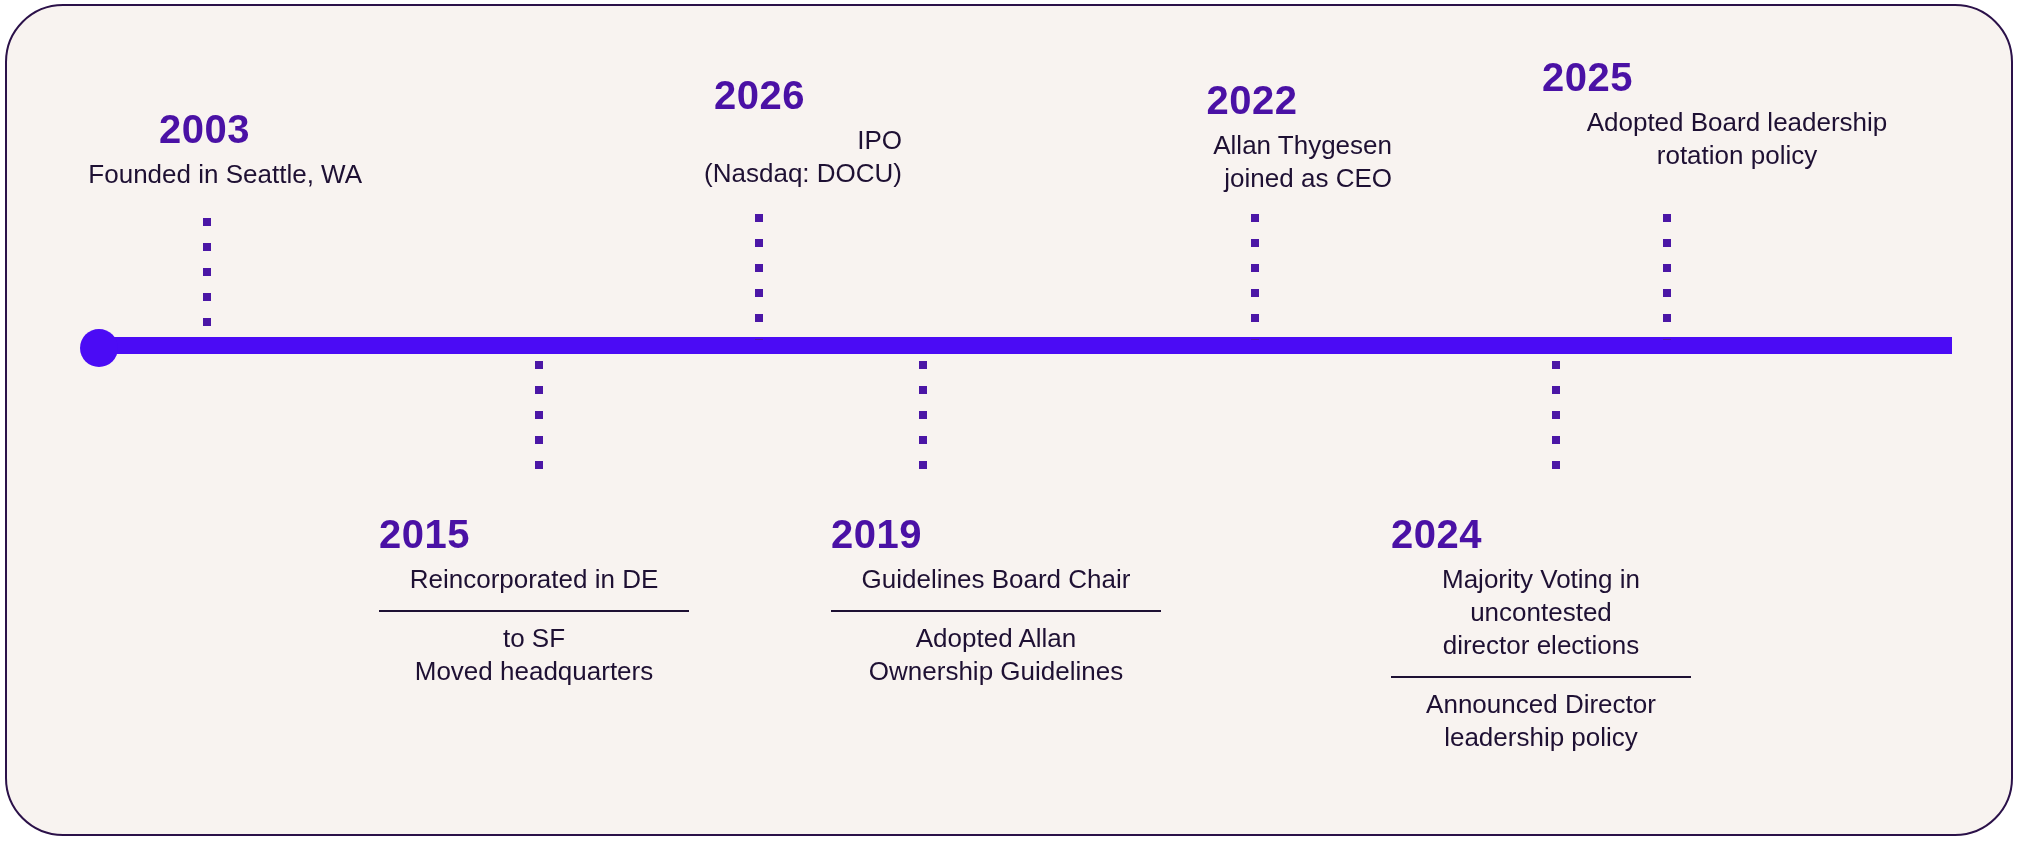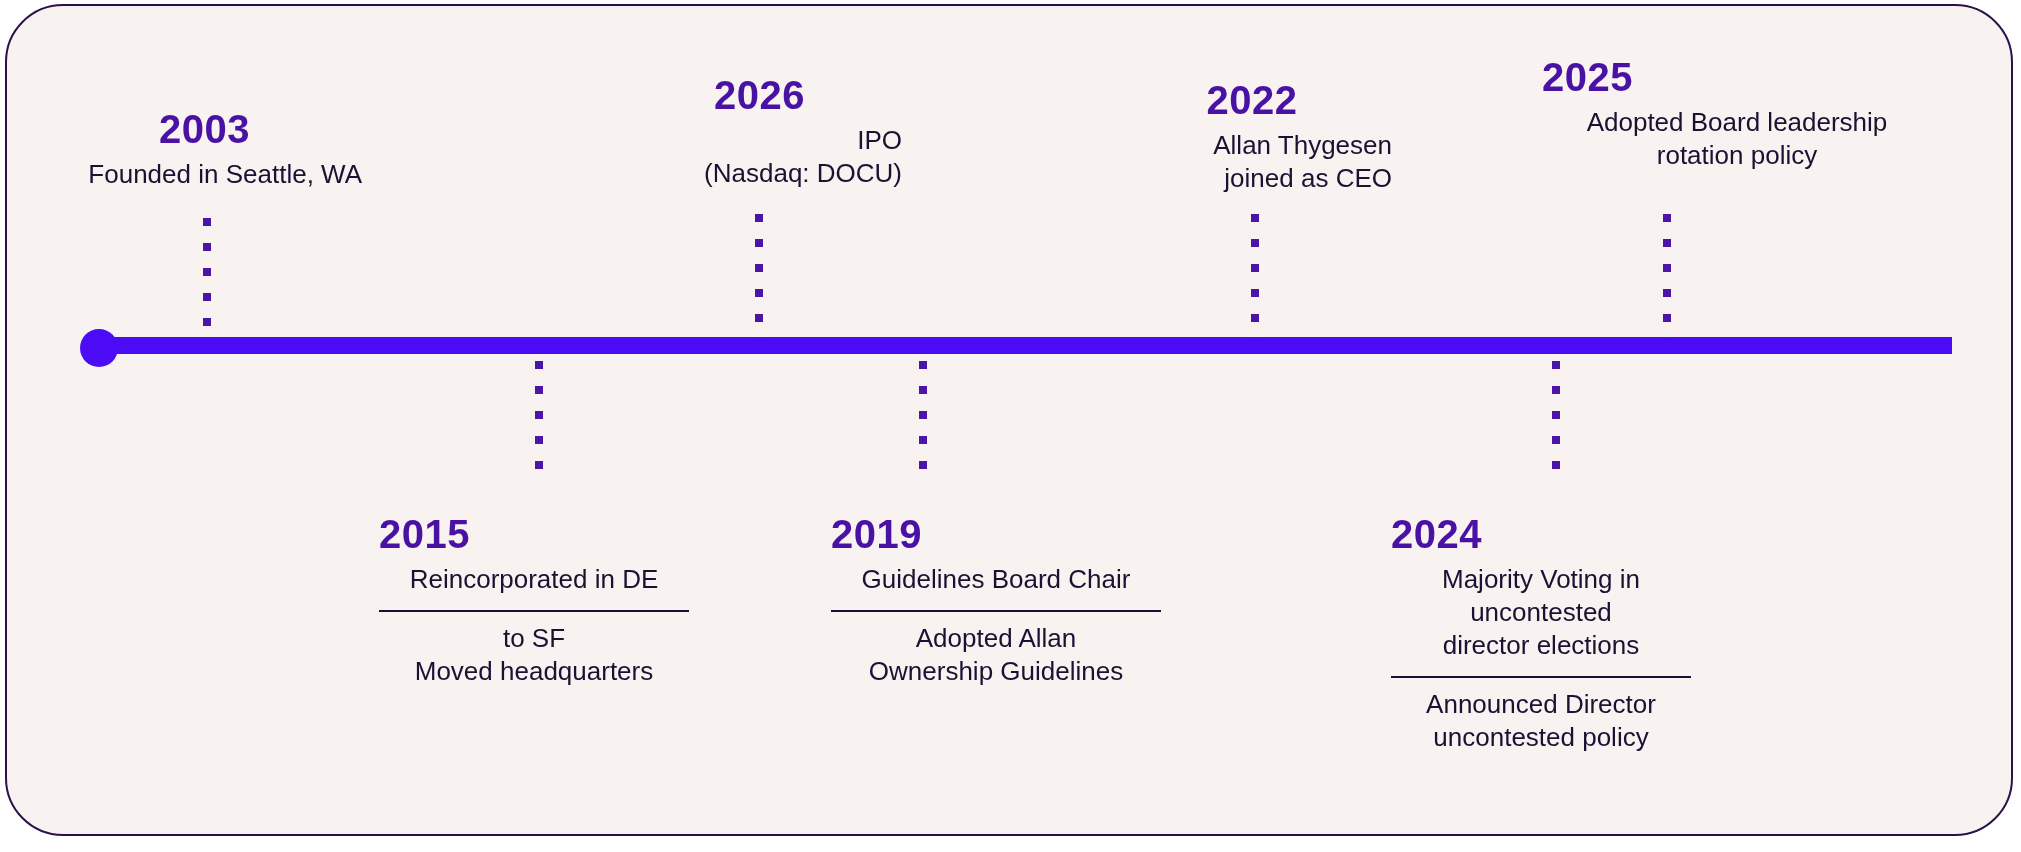--- a/index.html
+++ b/index.html
@@ -158,17 +158,17 @@
   </div>
 
   <div class="event" style="left:1372px; top:505px; width:300px;margin-left:12px;">
     <div class="event-year year-centered">2024</div>
     <div class="event-body body-left">
       <p>Majority Voting in</p>
       <p>uncontested</p>
       <p>director elections</p>
       <hr class="sub-divider">
       <p>Announced Director</p>
-      <p>uncontested policy</p>
+      <p>leadership policy</p>
     </div>
   </div>
 
 </div>
 
 </body></html>

